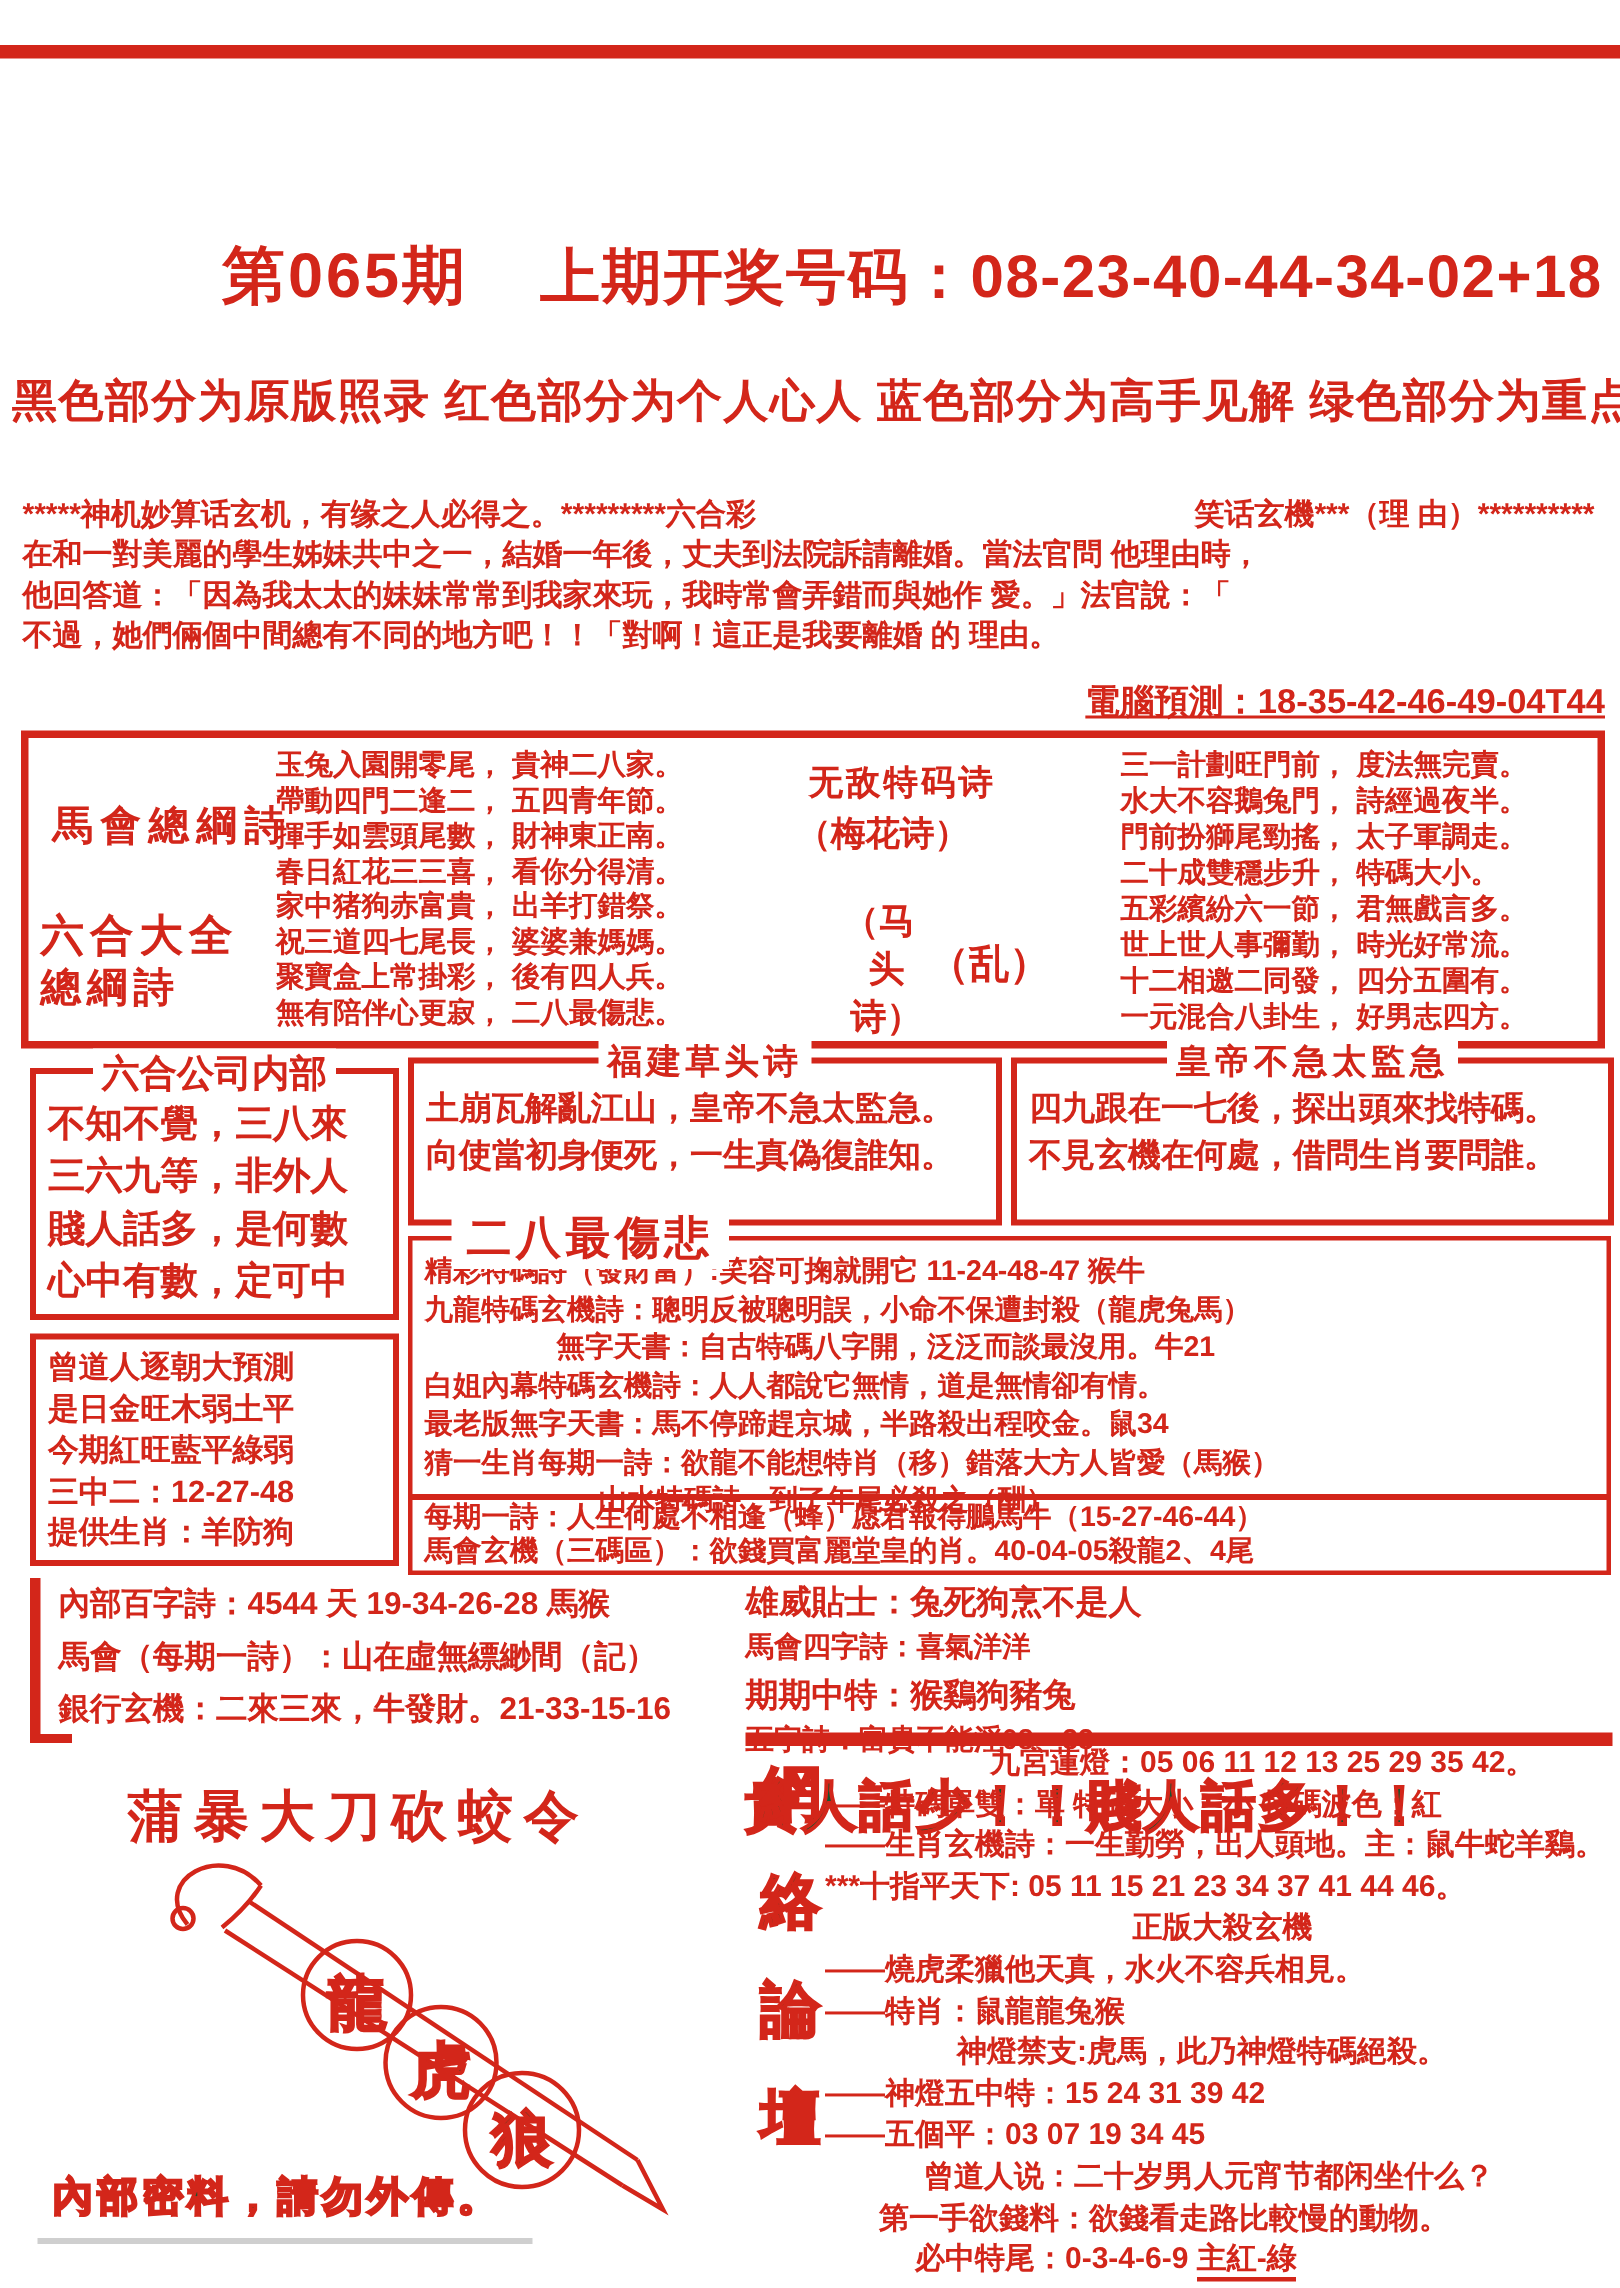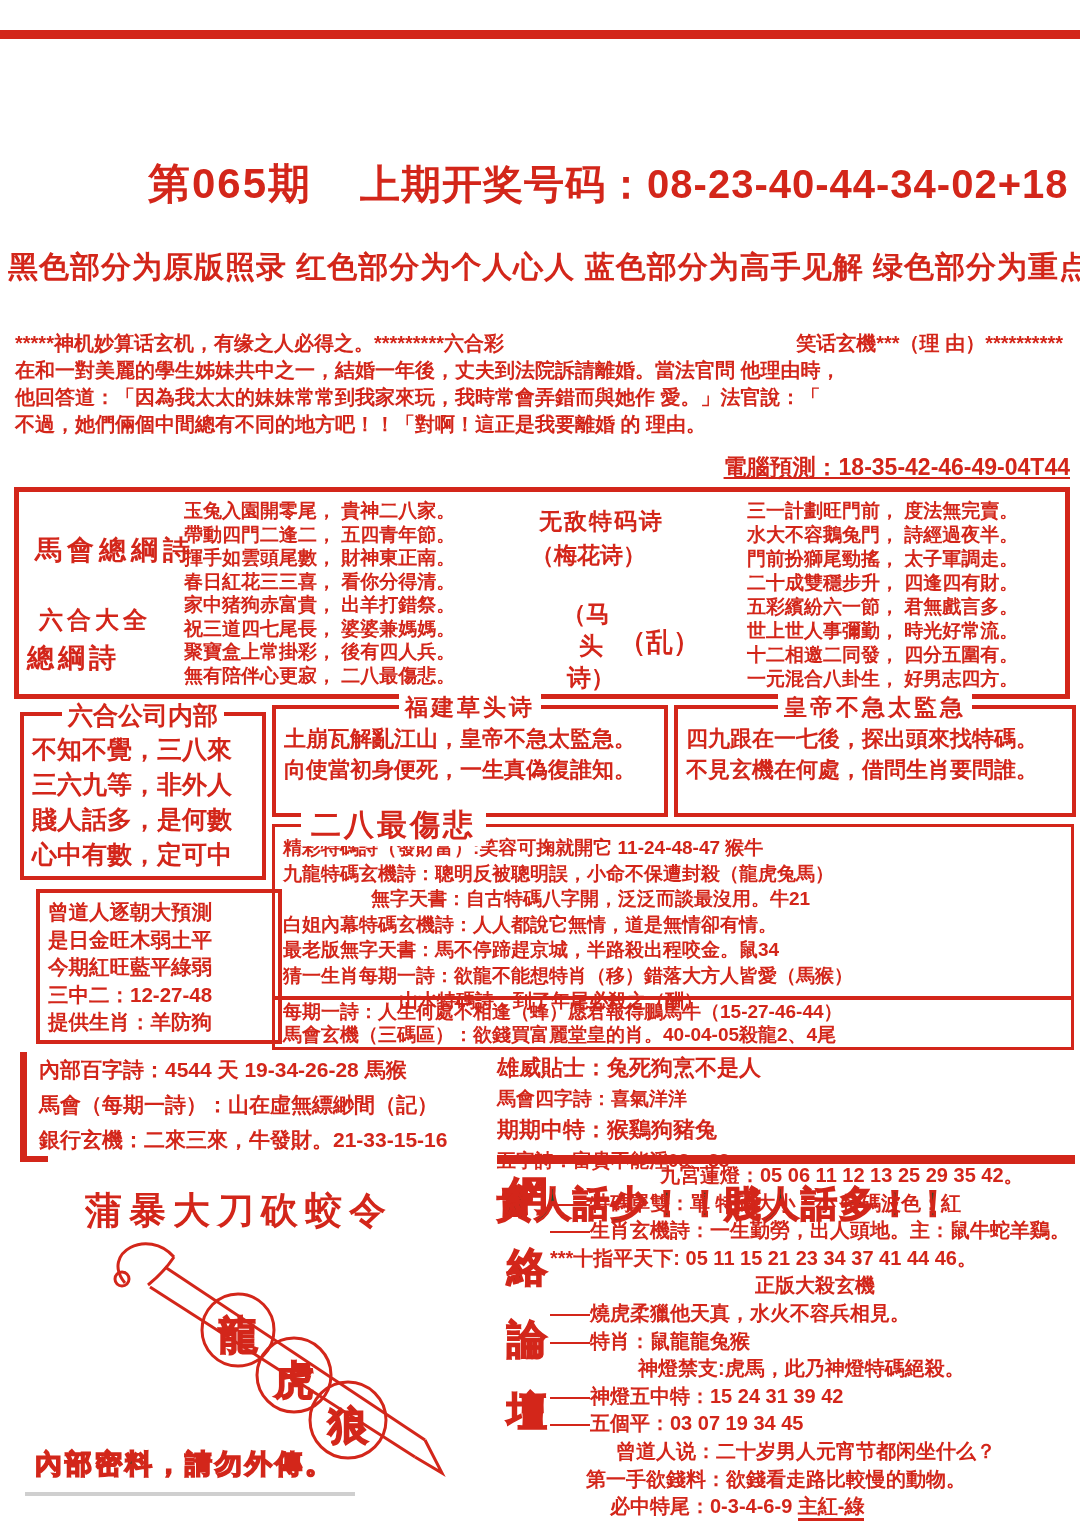--- a/index.html
+++ b/index.html
@@ -16,21 +16,21 @@
   #lastdraw{font-size:40px;letter-spacing:1px;}
   #legend{left:8px;top:247px;width:1066px;font-size:30px;letter-spacing:1px;}
   
   #joke{left:15px;top:330px;width:1048px;font-size:20px;line-height:27px;}
   #joke .hdr{display:flex;justify-content:space-between;}
   
   #cpred{right:10px;top:452px;font-size:23px;text-decoration:underline;}
   
   #mainbox{left:14px;top:487px;width:1046px;height:202px;border:5px solid #d3261a;}
   #mainbox .t1{left:16px;top:40px;font-size:27px;letter-spacing:5px;}
-  #mainbox .t2{left:8px;top:112px;font-size:24px;letter-spacing:4px;margin-left:12px;}
+  #mainbox .t2{left:8px;top:112px;font-size:29px;letter-spacing:4px;}
   #mainbox .t3{left:8px;top:148px;font-size:27px;letter-spacing:4px;}
   .poem{font-size:19px;line-height:23.5px;}
   #poemL{left:165px;top:7px;}
   #poemR{left:728px;top:7px;line-height:24px;}
   #midcol .mt{left:520px;top:14px;font-size:23px;letter-spacing:2px;}
   #midcol .ms{left:512px;top:48px;font-size:23px;}
   #midcol .v1{left:543px;top:106px;font-size:24px;}
   #midcol .v2{left:560px;top:138px;font-size:24px;}
   #midcol .v3{left:548px;top:170px;font-size:24px;}
   #midcol .luan{left:600px;top:132px;font-size:27px;}
@@ -49,21 +49,21 @@
   #boxHuang .body{padding:14px 4px 0 8px;font-size:22px;line-height:31px;}
   
   #yiju{left:272px;top:824px;width:796px;height:170px;border:3px solid #d3261a;}
   #yiju .ytitle{position:absolute;top:-22px;left:26px;background:#fff;padding:0 10px;font-size:30px;letter-spacing:3px;}
   #yiju .body{padding:8px 4px 0 8px;font-size:19px;line-height:25.5px;}
   #yiju .ind1{padding-left:88px;}
   #yiju .ind2{padding-left:116px;}
   #yijusub{left:272px;top:996px;width:796px;height:48px;border:3px solid #d3261a;}
   #yijusub .body{padding:1px 4px 0 8px;font-size:19px;line-height:23px;}
   
-  #zeng{left:20px;top:889px;width:238px;height:147px;border:4px solid #d3261a;margin-left:16px;}
+  #zeng{left:20px;top:889px;width:238px;height:147px;border:4px solid #d3261a;}
   #zeng .body{padding:5px 4px 0 8px;font-size:20.5px;line-height:27.5px;}
   
   #blinfo{left:20px;top:1052px;width:476px;height:106px;border-left:7px solid #d3261a;padding-left:12px;
     font-size:21px;line-height:35px;}
   #blinfo::after{content:"";position:absolute;left:-7px;bottom:-4px;width:28px;height:6px;background:#d3261a;}
   
   #tips{left:497px;top:1052px;width:578px;}
   #tips .row{display:flex;justify-content:space-between;align-items:baseline;font-size:22px;line-height:31px;flex-direction:column;}
   #tips .small{font-size:19px;}
   #tips .big{font-size:36px;letter-spacing:2px;margin-top:4px;}
@@ -131,21 +131,21 @@
       <span class="abs ms nowrap">（梅花诗）</span>
       <span class="abs v1">（马</span>
       <span class="abs v2">头</span>
       <span class="abs v3">诗）</span>
       <span class="abs luan">（乱）</span>
     </div>
     <div id="poemR" class="abs poem nowrap">
       <div>三一計劃旺門前， 度法無完賣。</div>
       <div>水大不容鵝兔門， 詩經過夜半。</div>
       <div>門前扮獅尾勁搖， 太子軍調走。</div>
-      <div>二十成雙穩步升， 四逢四有財。</div>
+      <div>二十成雙穩步升， 特碼大小。</div>
       <div>五彩繽紛六一節， 君無戲言多。</div>
       <div>世上世人事彌勤， 時光好常流。</div>
       <div>十二相邀二同發， 四分五圍有。</div>
       <div>一元混合八卦生， 好男志四方。</div>
     </div>
   </div>
 
   <div id="boxNeibu" class="abs tbox">
     <span class="btitle">六合公司内部</span>
     <div class="body nowrap">

